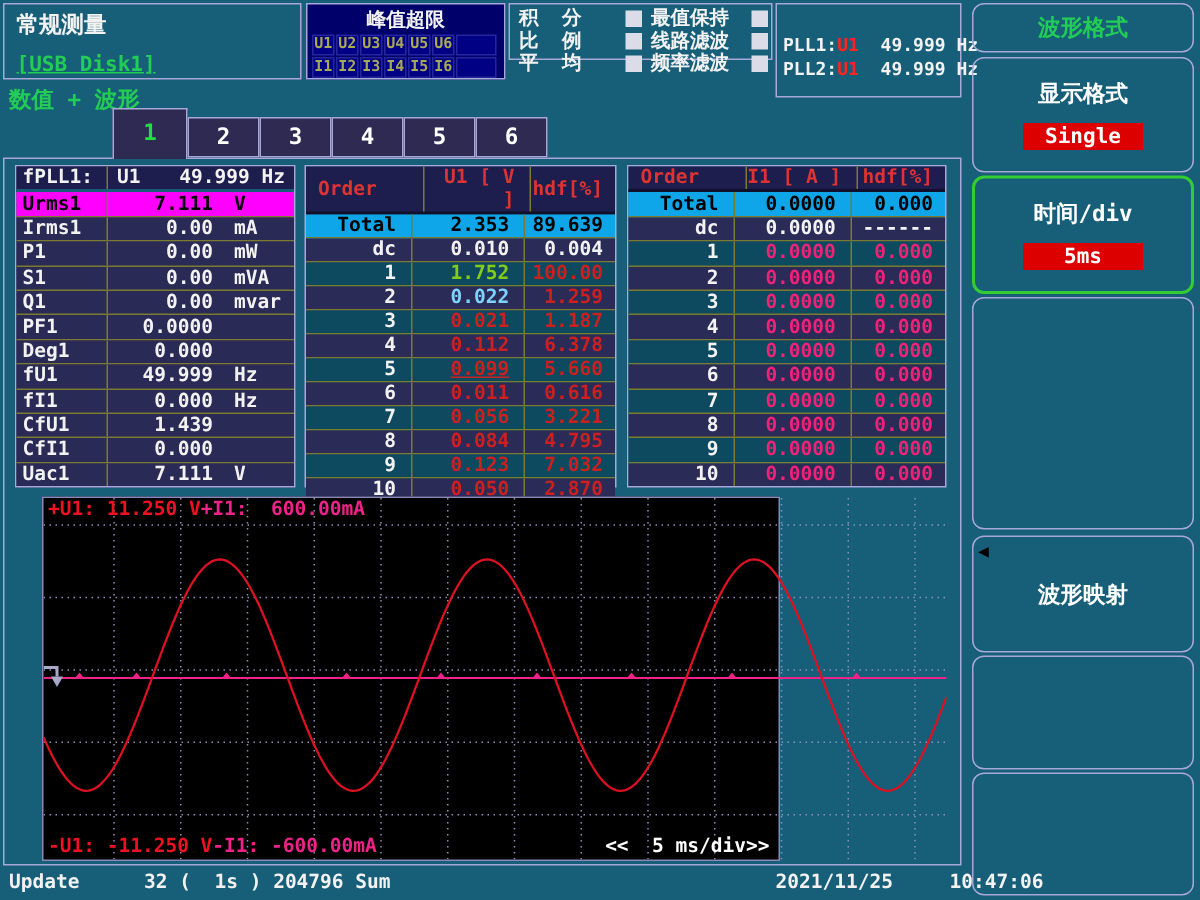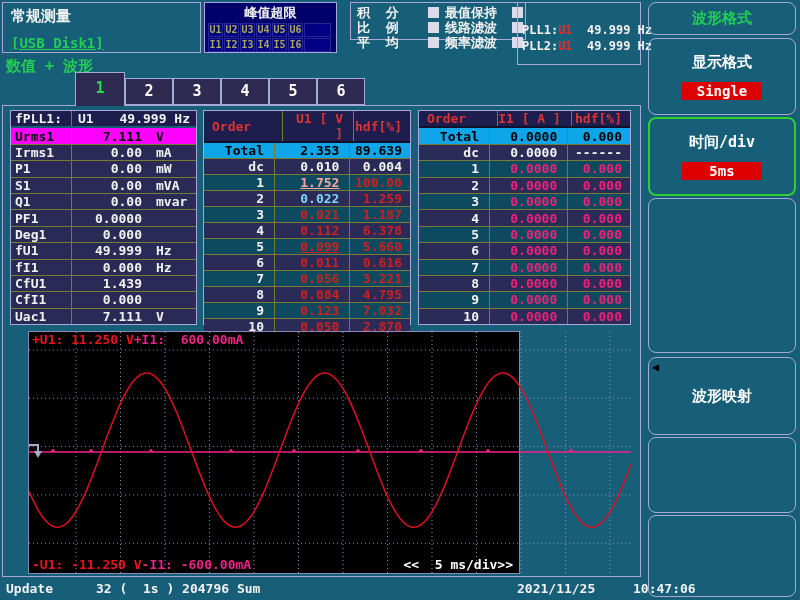--- a/index.html
+++ b/index.html
@@ -14,21 +14,21 @@
   #hdr-usb{left:8px;top:32px;font-size:14px;text-decoration:underline;}
   #mode-label{left:6px;top:57px;font-size:15px;}
   
   #peak-box{left:204px;top:2px;width:133px;height:51px;background:#00006a;}
   #peak-title{width:100%;text-align:center;font-size:13px;margin-top:1px;}
   .peak-row{display:flex;margin:1px 0 0 3px;}
   .pcell{width:15px;height:14px;margin-right:1px;background:#000085;border:1px solid #26269a;
          box-sizing:border-box;color:#a8a855;font-size:10px;line-height:12px;text-align:center;}
   .pcell.empty{width:27px;}
   
-  #toggle-box{left:350px;top:2px;width:176px;height:38px;}
+  #toggle-box{left:339px;top:2px;width:176px;height:38px;}
   .tcol{position:absolute;top:2px;display:flex;flex-direction:column;}
   #tcol-left{left:6px;width:82px;}
   #tcol-right{left:94px;width:78px;}
   .trow{display:flex;align-items:center;justify-content:space-between;height:15px;}
   .tlabel{font-size:13px;line-height:15px;white-space:pre;}
   .tbox{width:11px;height:11px;background:#dcdce8;}
   
   #pll-box{left:517px;top:2px;width:124px;height:63px;}
   .pll-row{position:absolute;left:4px;font-size:12px;white-space:pre;}
   .pll-src{color:#ff2222;}
@@ -253,21 +253,21 @@
         <span class="h-val">2.353</span>
         <span class="h-hdf">89.639</span>
       </div>
       <div class="hrow">
         <span class="h-order">dc</span>
         <span class="h-val">0.010</span>
         <span class="h-hdf">0.004</span>
       </div>
       <div class="hrow teal">
         <span class="h-order">1</span>
-        <span class="h-val" style="color: #fca5a5; text-decoration: underline;">1.752</span>
+        <span class="h-val" style="color: #84cc16;">1.752</span>
         <span class="h-hdf" style="color: rgb(204, 32, 32);">100.00</span>
       </div>
       <div class="hrow">
         <span class="h-order">2</span>
         <span class="h-val" style="color: #7dd3fc;">0.022</span>
         <span class="h-hdf" style="color: rgb(204, 32, 32);">1.259</span>
       </div>
       <div class="hrow teal">
         <span class="h-order">3</span>
         <span class="h-val" style="color: rgb(204, 32, 32);">0.021</span>

